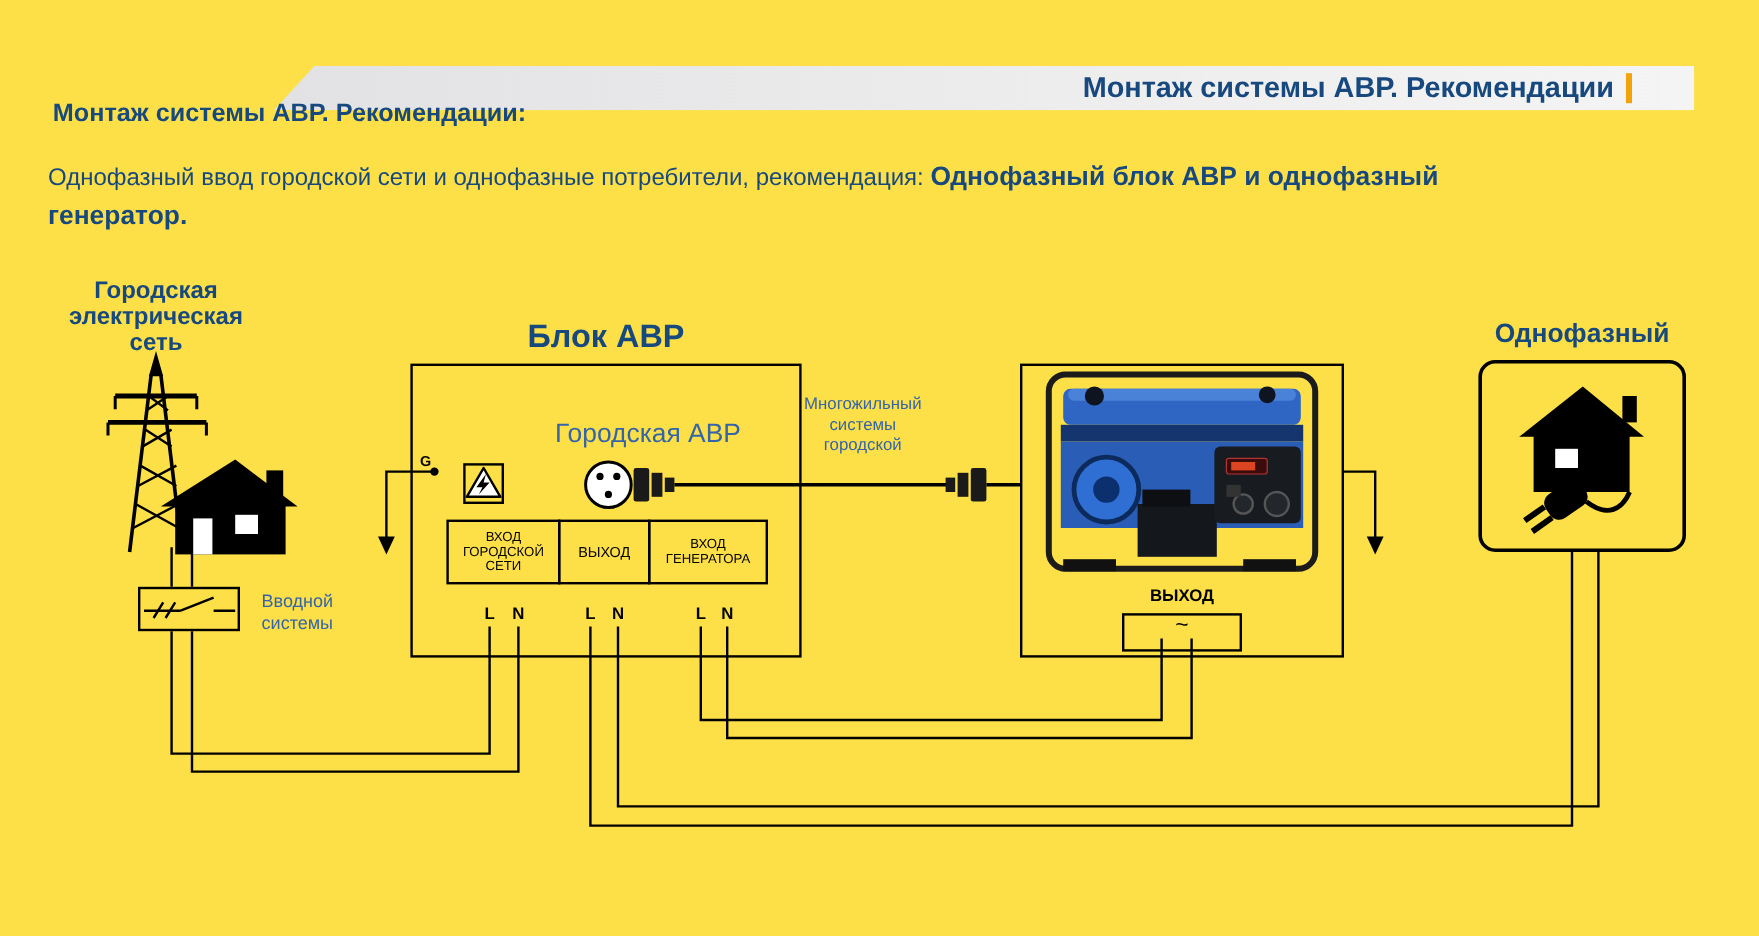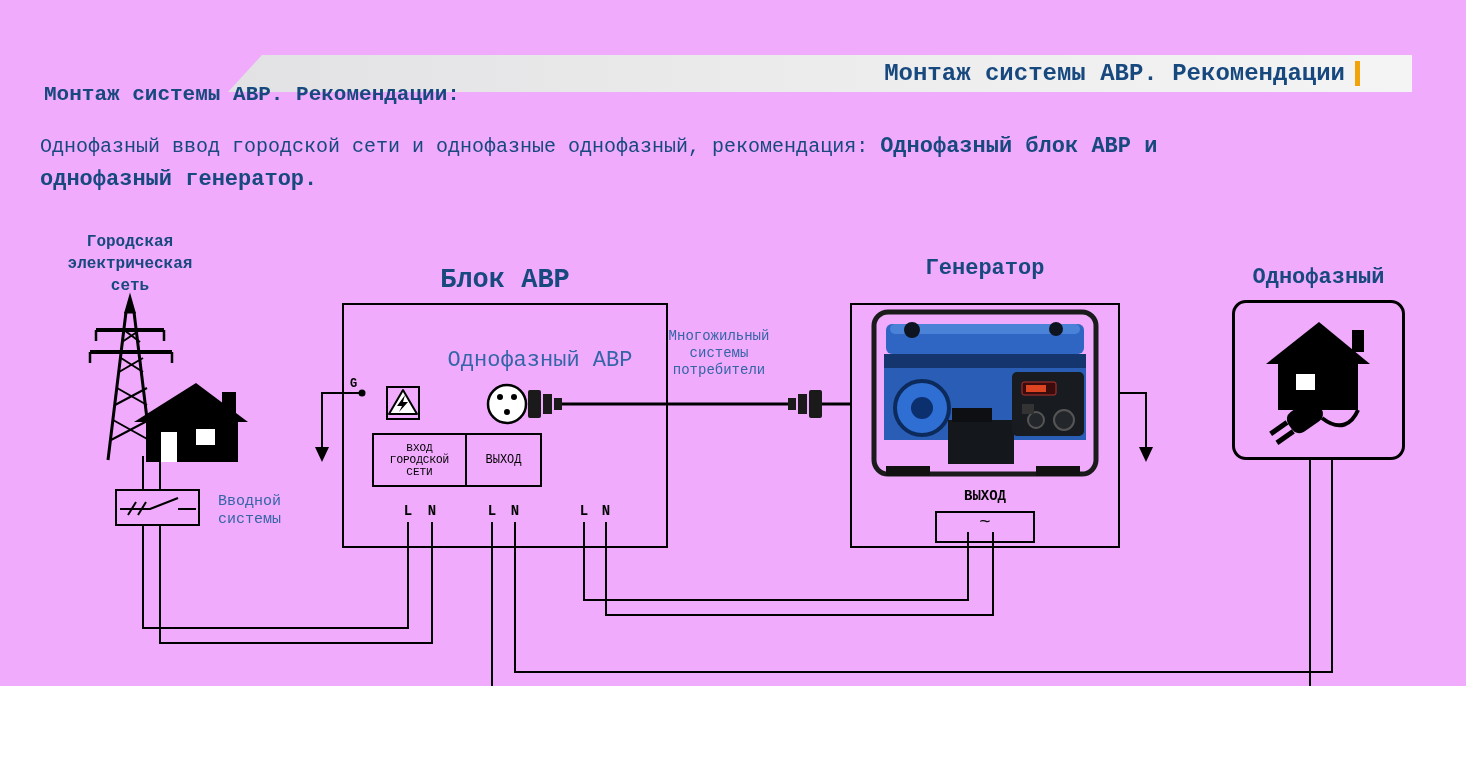--- a/index.html
+++ b/index.html
@@ -1,36 +1,36 @@
 <!DOCTYPE html>
 <html><head>
 <meta charset="utf-8">
 <style>
   html,body{margin:0;padding:0;background:#fff;}
-  .canvas{position:relative;width:1466px;height:686px;background:#f0abfc;overflow:hidden;
-          font-family:Liberation Mono, monospace;color:#17497f;}
+  .canvas{position:relative;width:1466px;height:780px;background:#fde047;overflow:hidden;
+          font-family:Liberation Sans, sans-serif;color:#17497f;}
   .abs{position:absolute;}
 
   
   .banner{position:absolute;left:228px;top:55px;width:1184px;height:37px;
           background:linear-gradient(90deg,#e2e2e4 0%,#ededee 55%,#f4f4f5 100%);
           clip-path:polygon(34px 0,100% 0,100% 100%,0 100%);
           display:flex;align-items:center;justify-content:flex-end;padding-right:52px;box-sizing:border-box;}
   .banner-title{font-weight:700;font-size:24px;color:#17497f;white-space:nowrap;}
   .banner-accent{display:inline-block;width:5px;height:25px;background:#f2a30a;margin-left:10px;}
 
   
   .intro-heading{position:absolute;left:44px;top:83px;font-weight:700;font-size:21px;color:#17497f;}
   .intro-body{position:absolute;left:40px;top:130px;width:1240px;font-size:20px;line-height:1.5;color:#17497f;}
   .intro-body .b{font-weight:700;font-size:22px;}
 
   
   .dk{color:#17497f;font-weight:700;}
   .bl{color:#3465a8;}
-  .city-label{left:30px;top:231px;width:200px;text-align:center;font-size:16px;line-height:22px;}
+  .city-label{left:30px;top:231px;width:200px;text-align:center;font-size:20px;line-height:22px;}
   .avr-title{left:342px;top:265px;width:326px;text-align:center;font-size:27px;}
   .gen-title{left:850px;top:256px;width:270px;text-align:center;font-size:22px;}
   .cons-title{left:1232px;top:265px;width:173px;text-align:center;font-size:22px;}
   .connector-label{left:400px;top:348px;width:280px;text-align:center;font-size:22px;}
   .cable-label{left:644px;top:328px;width:150px;text-align:center;font-size:14px;line-height:17px;}
   .breaker-label{left:218px;top:493px;width:100px;font-size:15px;line-height:18px;}
   .g-label{left:350px;top:377px;font-size:12px;font-weight:700;color:#000;}
 
   
   .box{position:absolute;border:2px solid #000;background:transparent;box-sizing:border-box;}
@@ -54,21 +54,21 @@
 <body>
 
 <div class="canvas">
 
   <div class="banner">
     <span class="banner-title">Монтаж системы АВР. Рекомендации</span>
     <span class="banner-accent"></span>
   </div>
 
   <div class="intro-heading">Монтаж системы АВР. Рекомендации:</div>
-  <div class="intro-body"><span>Однофазный ввод городской сети и однофазные однофазный, рекомендация: </span><span class="b">Однофазный блок АВР и однофазный генератор.</span></div>
+  <div class="intro-body"><span>Однофазный ввод городской сети и однофазные потребители, рекомендация: </span><span class="b">Однофазный блок АВР и однофазный генератор.</span></div>
 
   <svg class="wires" width="1466" height="780" viewBox="0 0 1466 780" xmlns="http://www.w3.org/2000/svg">
 
     <g stroke="#000" stroke-width="2" fill="none">
       <path d="M408,522 V628 H143 V526 M143,489 V456"></path>
       <path d="M432,522 V643 H160 V526 M160,489 V458"></path>
       <path d="M492,522 V688 H1310 V460"></path>
       <path d="M515,522 V672 H1332 V460"></path>
       <path d="M584,522 V600 H968 V543"></path>
       <path d="M606,522 V615 H993 V543"></path>
@@ -168,44 +168,44 @@
   <div class="box breaker-box"></div>
   <div class="box gen-box"></div>
   <div class="box gen-out-box">
     <span class="gen-out-sym">~</span>
   </div>
   <div class="box cons-box"></div>
   <div class="box warn-box"></div>
 
   <div class="cell cell1">ВХОД ГОРОДСКОЙ СЕТИ</div>
   <div class="cell cell2">ВЫХОД</div>
+  <div class="cell cell3">ВХОД ГЕНЕРАТОРА</div>
 
   <div class="term" style="left:400px">L</div>
   <div class="term" style="left:424px">N</div>
   <div class="term" style="left:484px">L</div>
   <div class="term" style="left:507px">N</div>
   <div class="term" style="left:576px">L</div>
   <div class="term" style="left:598px">N</div>
 
   <div class="abs city-label dk">
     <div>Городская</div>
     <div>электрическая</div>
     <div>сеть</div>
   </div>
 
   <div class="abs avr-title dk">Блок АВР</div>
-  <div class="abs gen-title dk">Генератор</div>
   <div class="abs cons-title dk">Однофазный</div>
 
-  <div class="abs connector-label bl">Однофазный АВР</div>
+  <div class="abs connector-label bl">Городская АВР</div>
 
   <div class="abs cable-label bl">
     <div>Многожильный</div>
     <div>системы</div>
-    <div>потребители</div>
+    <div>городской</div>
   </div>
 
   <div class="abs breaker-label bl">
     <div>Вводной</div>
     <div>системы</div>
   </div>
 
   <div class="abs g-label">G</div>
 
   <div class="gen-out-label">ВЫХОД</div>

